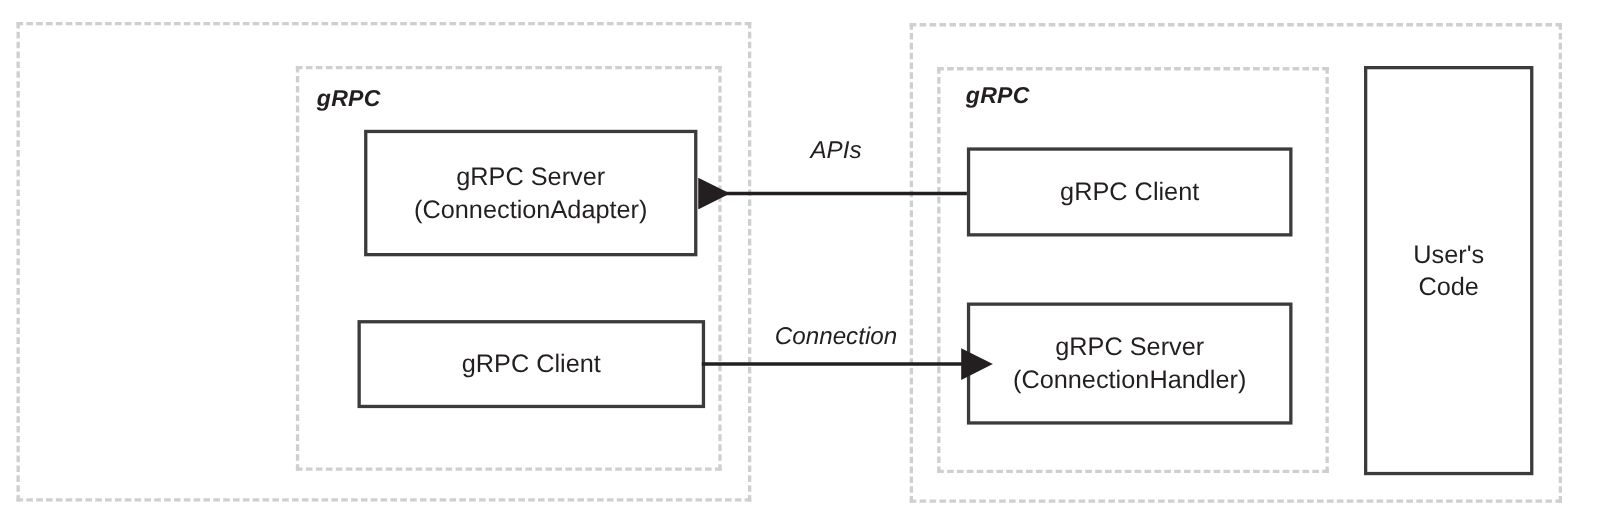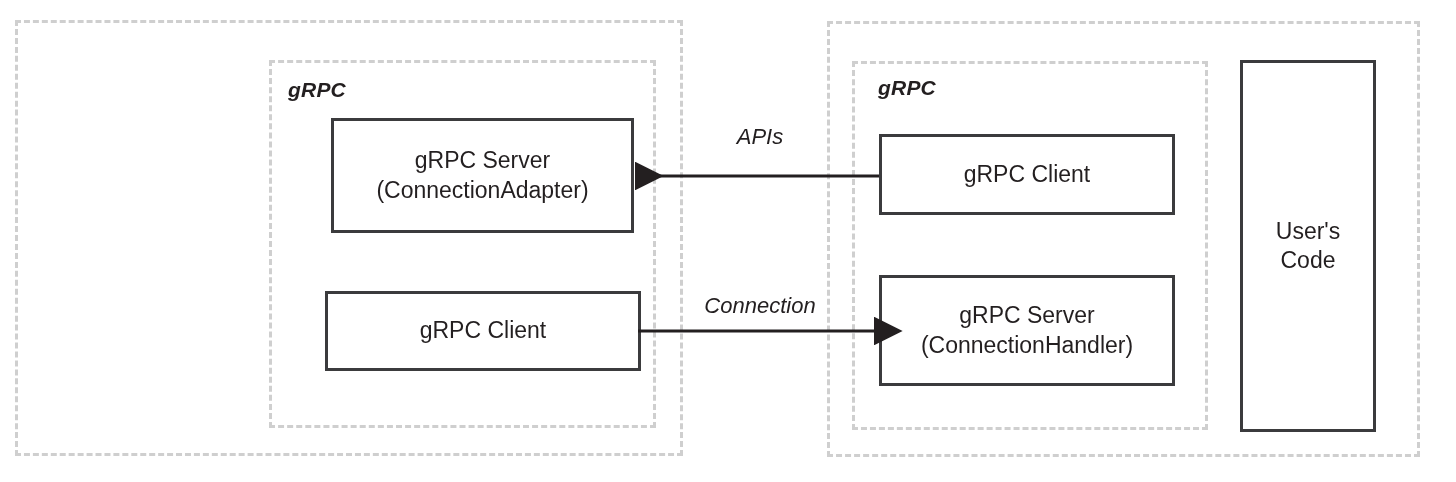--- a/index.html
+++ b/index.html
@@ -90,21 +90,21 @@
 
   <div class="solid-box" style="left:879px; top:134px; width:296px; height:81px;">
     <span class="box-text">gRPC Client</span>
   </div>
 
   <div class="solid-box" style="left:879px; top:275px; width:296px; height:111px;">
     <span class="box-text">gRPC Server
 (ConnectionHandler)</span>
   </div>
 
-  <div class="solid-box" style="left:1240px; top:60px; width:136px; height:372px;">
+  <div class="solid-box" style="left:1240px; top:60px; width:154px; height:372px;">
     <span class="box-text">User's
 Code</span>
   </div>
 
   <svg class="arrow-svg" style="left:630px; top:160px;" width="255" height="32" viewBox="0 0 255 32">
     <defs>
       <marker id="arrowhead-left" markerWidth="9" markerHeight="9" refX="8" refY="4.5" orient="auto" markerUnits="strokeWidth">
         <path d="M9,0 L9,9 L0,4.5 z" fill="#231f20"></path>
       </marker>
     </defs>

